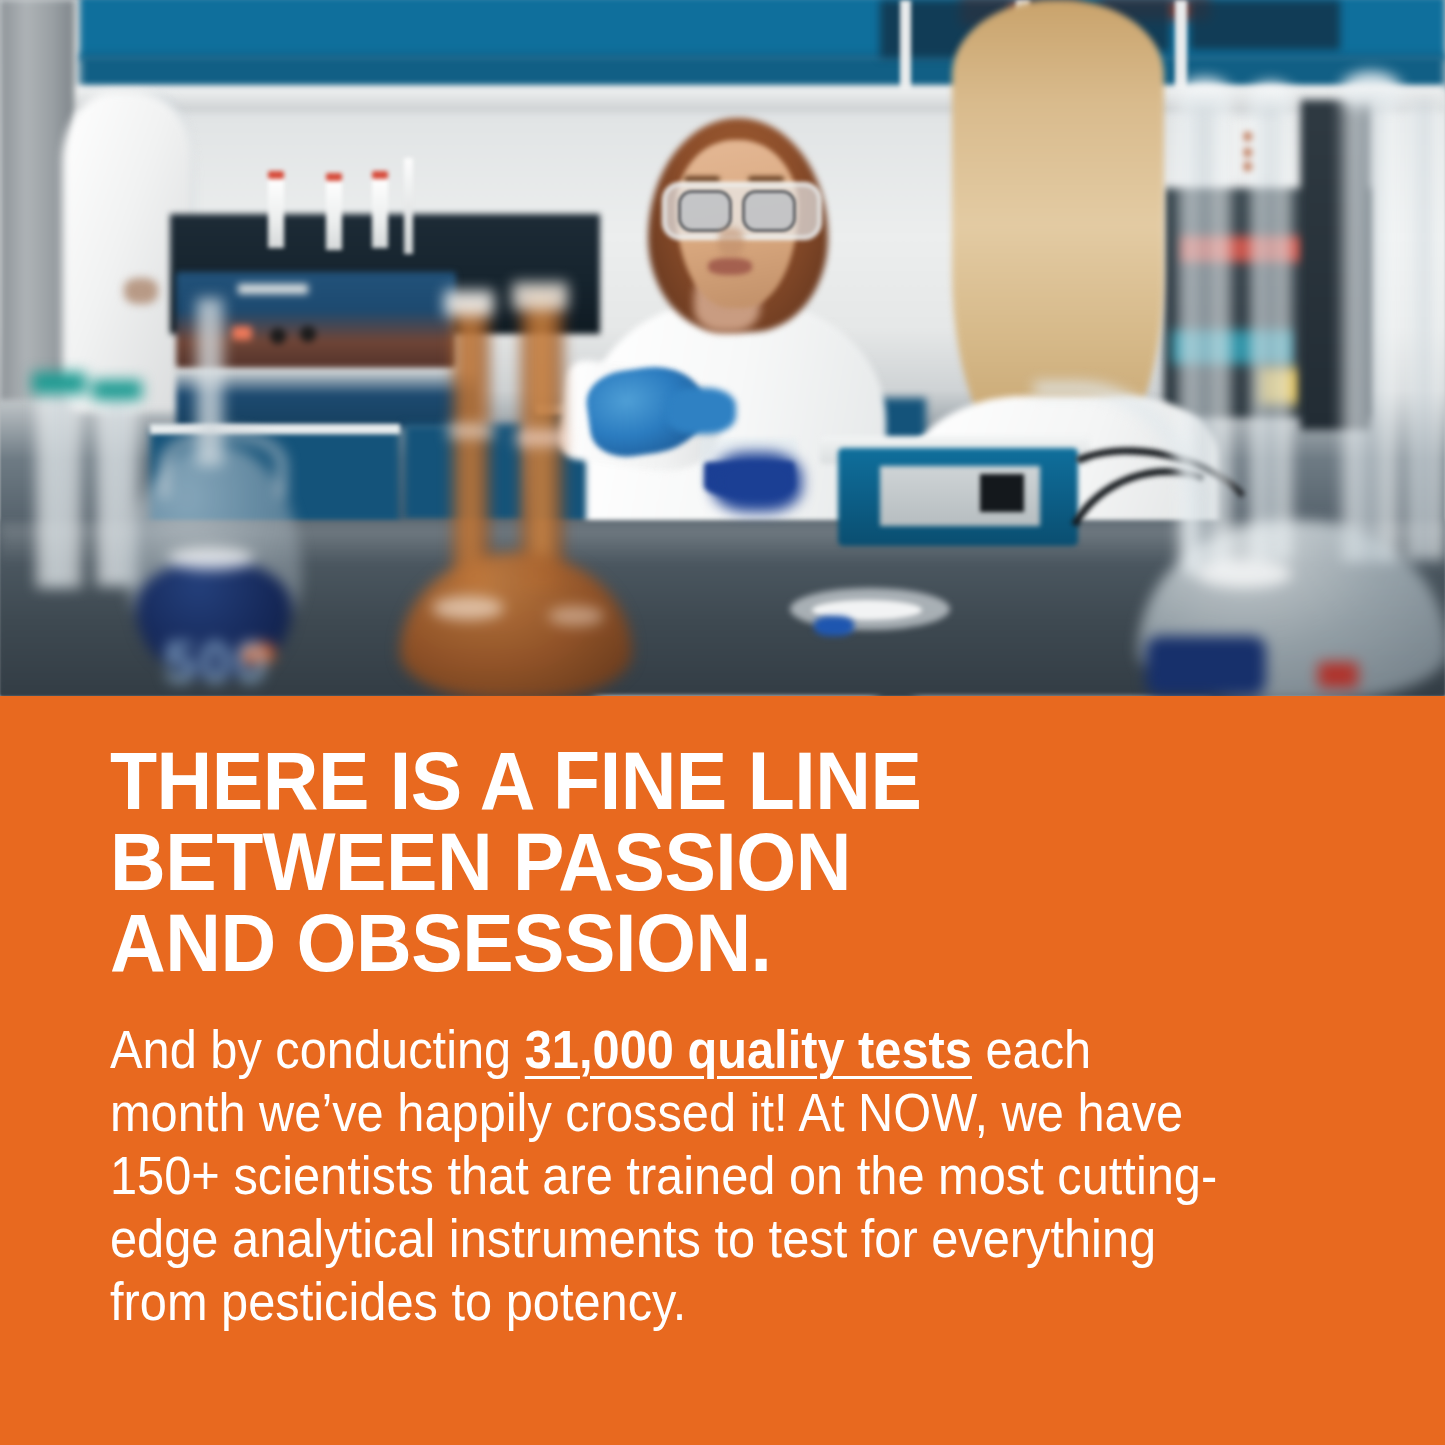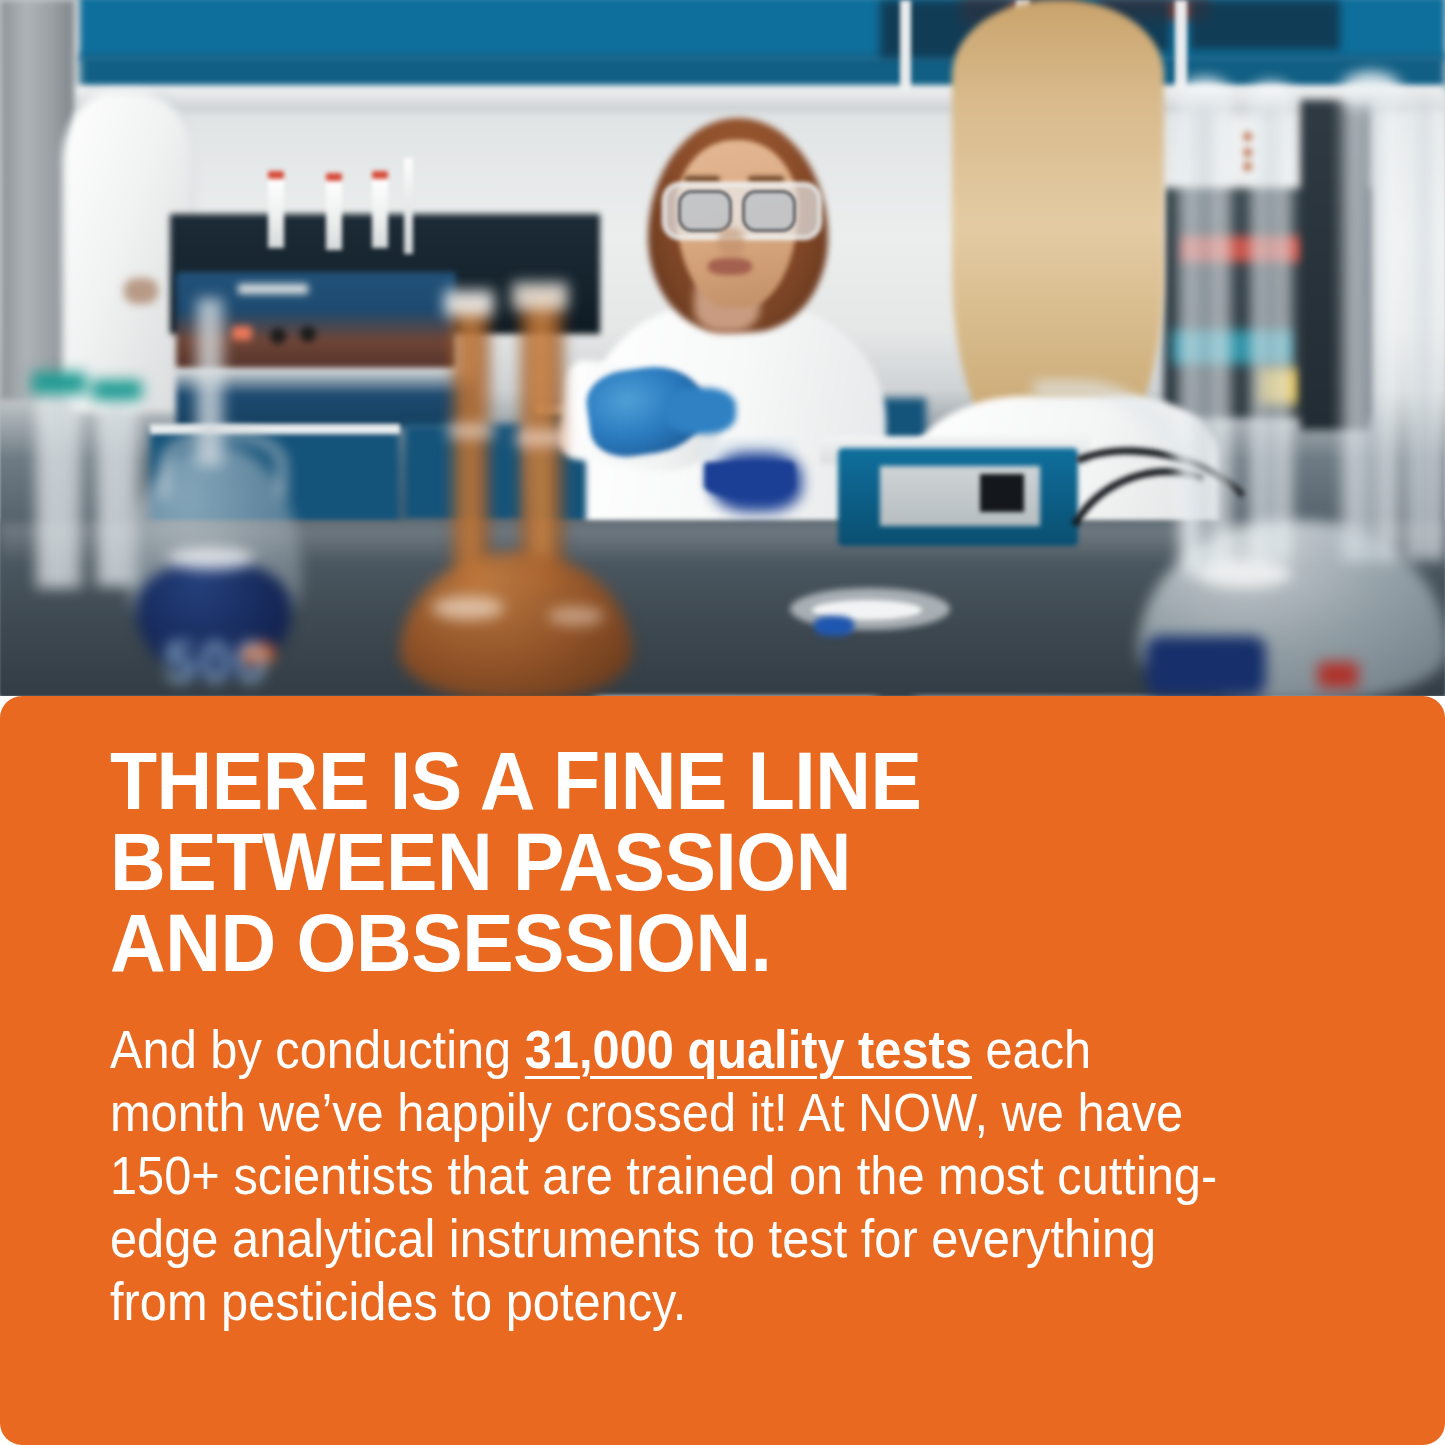--- a/index.html
+++ b/index.html
@@ -547,21 +547,20 @@
     filter: blur(7px);
   }
 
   
   .panel {
     position: absolute;
     left: 0; top: 696px;
     width: 1445px;
     height: 749px;
     background: #e8691f;
-    border-radius: 22px;
   }
   .panel-inner {
     position: absolute;
     left: 110px;
     top: 44px;
     width: 1215px;
   }
   .headline {
     margin: 0;
     font-family: "Liberation Sans Narrow", "Liberation Sans", sans-serif;

